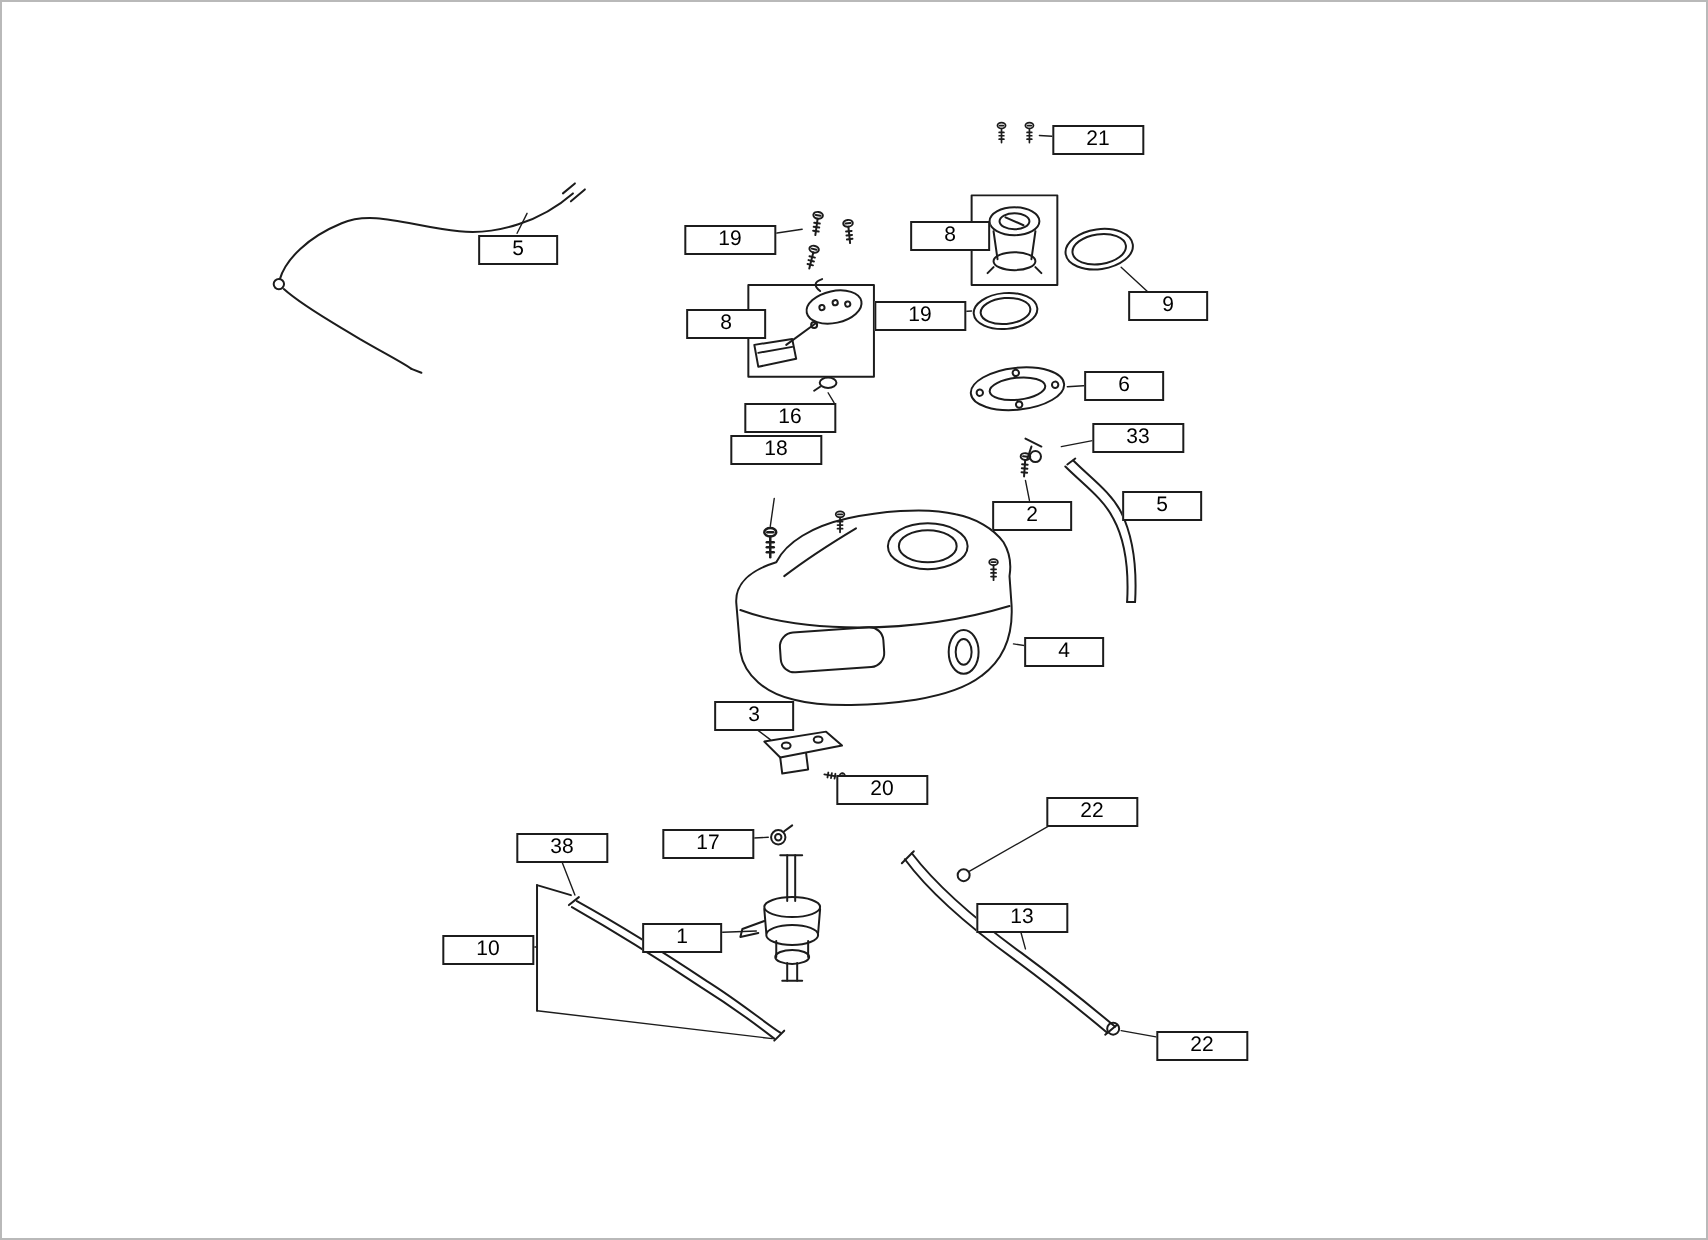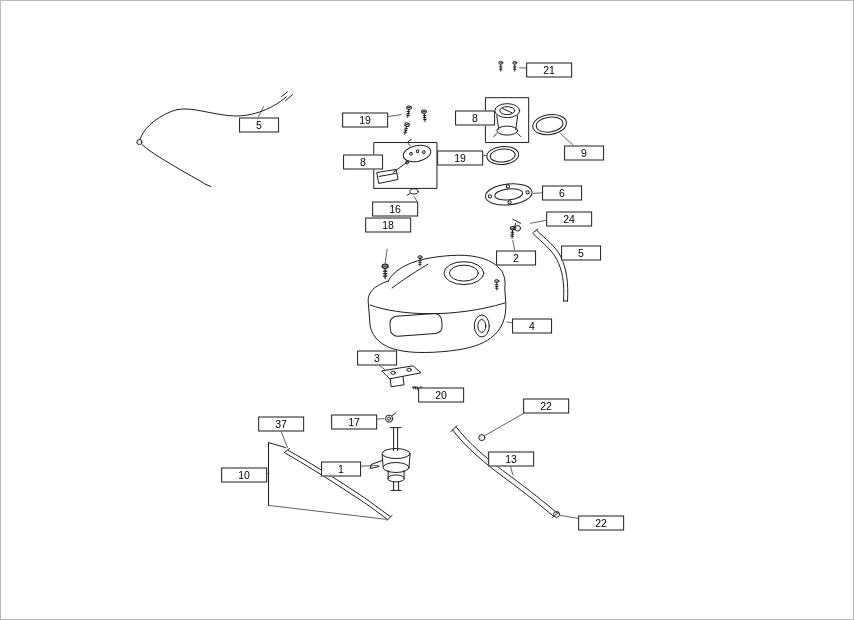--- a/index.html
+++ b/index.html
@@ -227,28 +227,28 @@
 
   <div class="callout" style="left:258px;top:124px">5</div>
   <div class="callout" style="left:364px;top:119px">19</div>
   <div class="callout" style="left:548px;top:69px">21</div>
   <div class="callout" style="left:474px;top:117px">8</div>
   <div class="callout" style="left:583px;top:152px">9</div>
   <div class="callout" style="left:459px;top:157px">19</div>
   <div class="callout" style="left:362px;top:161px">8</div>
   <div class="callout" style="left:561px;top:192px">6</div>
   <div class="callout" style="left:394px;top:208px">16</div>
-  <div class="callout" style="left:568px;top:218px">24</div>
+  <div class="callout" style="left:568px;top:218px">33</div>
   <div class="callout" style="left:387px;top:224px">18</div>
   <div class="callout" style="left:515px;top:257px">2</div>
   <div class="callout" style="left:580px;top:252px">5</div>
   <div class="callout" style="left:531px;top:325px">4</div>
   <div class="callout" style="left:376px;top:357px">3</div>
   <div class="callout" style="left:440px;top:394px">20</div>
   <div class="callout" style="left:353px;top:421px">17</div>
-  <div class="callout" style="left:280px;top:423px">37</div>
+  <div class="callout" style="left:280px;top:423px">38</div>
   <div class="callout" style="left:545px;top:405px">22</div>
   <div class="callout" style="left:340px;top:468px">1</div>
   <div class="callout" style="left:243px;top:474px">10</div>
   <div class="callout" style="left:510px;top:458px">13</div>
   <div class="callout" style="left:600px;top:522px">22</div>
 
 </div>
 
 </body></html>

